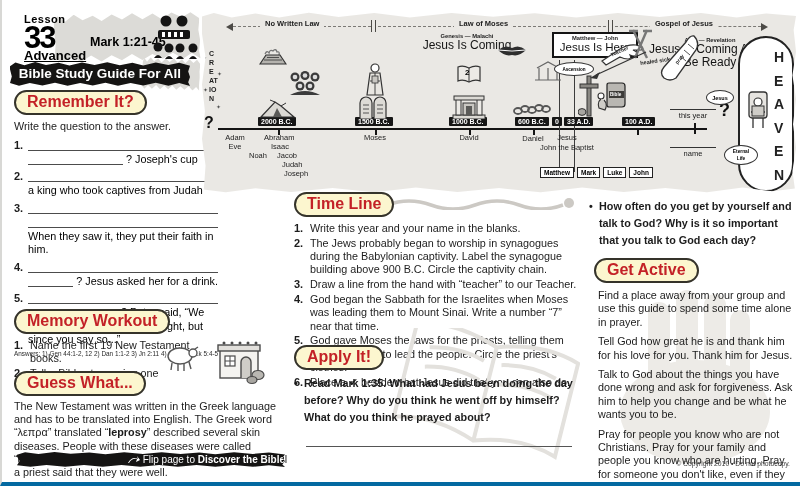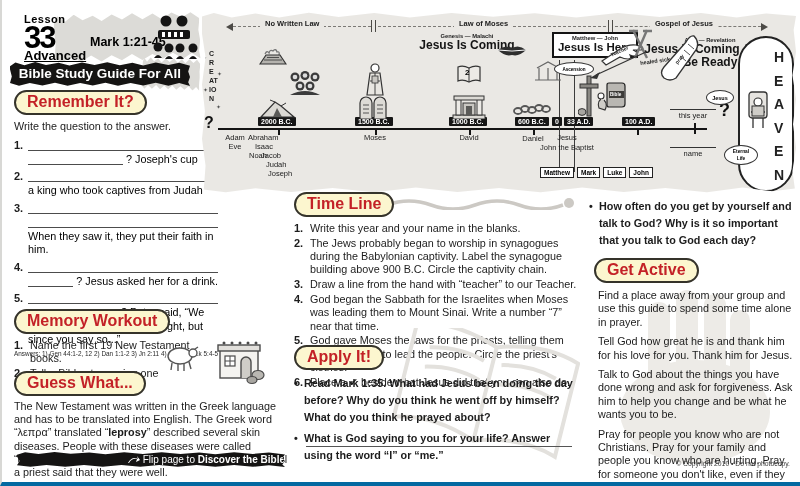--- a/index.html
+++ b/index.html
@@ -41,21 +41,21 @@
   .para { font-size:10.8px; line-height:13.4px; color:#1c1c1c; margin-bottom:6px; }
 
   
   .panel { background:#eae8e4; filter:drop-shadow(1px 1px 1px #b5b4b0); }
   .era-dash { border-top:1.5px dashed #7b7975; height:0; top:14px; }
   .era-label { top:7px; font-size:7.5px; font-weight:bold; color:#222; background:#eae8e4; padding:0 5px; white-space:nowrap; }
   .era-marker { top:8px; width:5px; height:12px; border-left:1.5px solid #4c4a46; border-right:1.5px solid #4c4a46; }
   .arr-l { top:11px; width:0; height:0; border-top:4px solid transparent; border-bottom:4px solid transparent; border-right:7px solid #4c4a46; }
   .arr-r { top:11px; width:0; height:0; border-top:4px solid transparent; border-bottom:4px solid transparent; border-left:7px solid #4c4a46; }
   .hdr-books { font-size:5.8px; font-weight:bold; color:#1c1c1c; }
-  .hdr-big { font-size:12px; font-weight:bold; color:#141414; line-height:13px; }
+  .hdr-big { font-size:12px; font-weight:normal; color:#141414; line-height:13px; }
   .center { text-align:center; }
   .here-box { background:#fff; border:2px solid #141414; text-align:center; padding:1px 2px 2px; }
   .vert { word-break:break-all; font-weight:bold; color:#222; }
   .creation { width:9px; font-size:7px; line-height:9px; letter-spacing:0; }
   .heaven-txt { width:13px; font-size:14px; line-height:23.5px; }
   .sparkle { font-size:6px; color:#555; }
   .sparkle::before { content:"✦"; }
   .qmark { font-weight:bold; color:#111; }
   .mainline { height:2px; background:#141414; }
   .tick { width:1.5px; height:6px; background:#141414; top:117px; }
@@ -260,21 +260,21 @@
     <div class="abs datebox" style="left:313px;top:105px;">600 B.C.</div>
     <div class="abs datebox" style="left:350px;top:105px;">0</div>
     <div class="abs datebox" style="left:362px;top:105px;">33 A.D.</div>
     <div class="abs datebox" style="left:420px;top:105px;">100 A.D.</div>
 
     <div class="abs tname center" style="left:18px;top:121px;width:30px;">
       <div>Adam</div>
       <div>Eve</div>
     </div>
     <div class="abs tname" style="left:47px;top:139px;">Noah</div>
-    <div class="abs tname" style="left:46px;top:121px;">
+    <div class="abs tname" style="left:62px;top:121px;">
       <div>Abraham</div>
       <div style="padding-left:7px;">Isaac</div>
       <div style="padding-left:13px;">Jacob</div>
       <div style="padding-left:18px;">Judah</div>
       <div style="padding-left:20px;">Joseph</div>
     </div>
     <div class="abs tname center" style="left:153px;top:121px;width:40px;">Moses</div>
     <div class="abs tname center" style="left:247px;top:121px;width:40px;">David</div>
     <div class="abs tname center" style="left:311px;top:122px;width:40px;">Daniel</div>
     <div class="abs tname center" style="left:345px;top:121px;width:40px;">Jesus</div>
@@ -452,21 +452,20 @@
       <path d="M95,18 Q50,2 12,14 V110 Q50,98 95,114 Q140,98 178,110 V14 Q140,2 95,18 Z"></path>
       <path d="M95,18 V114"></path>
       <path d="M30,34 Q60,26 86,34 M30,54 Q60,46 86,54 M104,34 Q134,26 160,34 M104,54 Q134,46 160,54"></path>
     </g>
   </svg>
 
   <div class="abs" style="left:292px;top:345px;width:283px;">
     <span class="badge">Apply It!</span>
     <div style="margin-top:5px;">
       <div class="bullet">Read Mark 1:35. What had Jesus been doing the day before? Why do you think he went off by himself? What do you think he prayed about?</div>
-      <div class="bullet">What is God saying to you for your life? Answer using the word “I” or “me.”</div>
     </div>
   </div>
   <div class="abs blankline" style="left:304px;top:446px;width:266px;border-top:1.2px solid #555;"></div>
 
   <svg class="abs" style="left:598px;top:282px;" width="190" height="185" viewBox="0 0 190 185">
     <g fill="#edebe7">
       <ellipse cx="95" cy="130" rx="75" ry="52"></ellipse>
       <rect x="48" y="20" width="22" height="90" rx="11"></rect>
       <rect x="76" y="8" width="22" height="100" rx="11"></rect>
       <rect x="104" y="12" width="22" height="96" rx="11"></rect>

